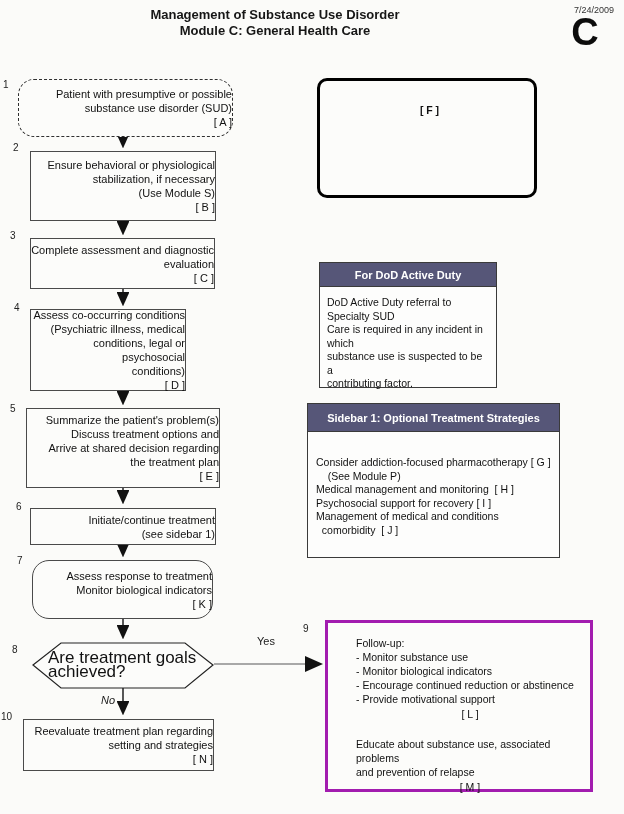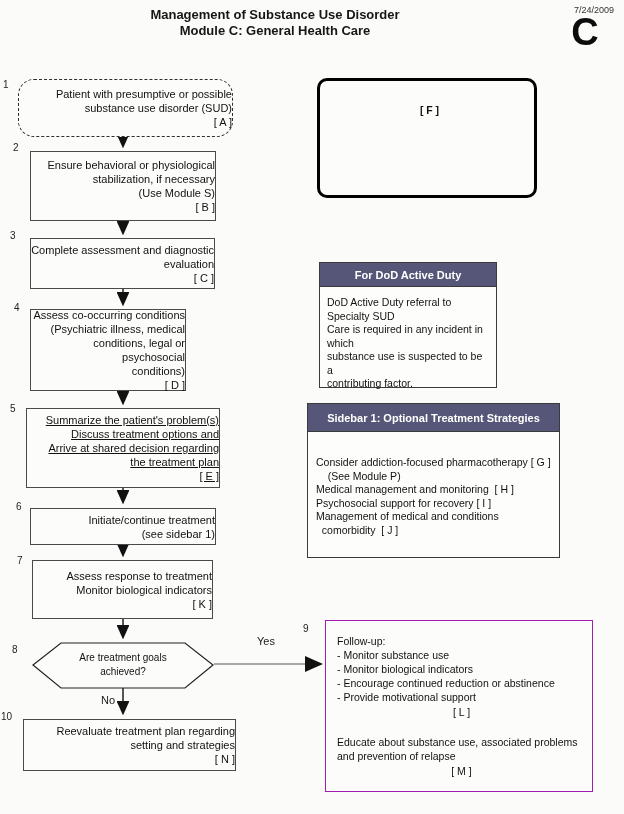--- a/index.html
+++ b/index.html
@@ -47,27 +47,27 @@
   .hdrbody{font-size:10.5px;line-height:13.5px;}
   .dodbox{left:319px;top:218px;width:178px;height:126px;margin-top:44px;}
   .dodbox .hdrbar{height:24px;}
   .dodbox .hdrbody{padding:9px 5px 6px 7px;}
   .sb1box{left:307px;top:403px;width:253px;height:155px;}
   .sb1box .hdrbar{height:28px;}
   .sb1box .hdrbody{padding:24px 6px 6px 8px;font-size:10.5px;line-height:13.5px;}
   
   .fubox{
     left:325px;top:620px;width:268px;height:172px;box-sizing:border-box;
-    border:1px solid #a21caf;background:#fcfcfa;z-index:2;
-    font-size:10.5px;line-height:14px;padding:13px 6px 6px 11px;
+    border:3px solid #a21caf;background:#fcfcfa;z-index:2;
+    font-size:10.5px;line-height:14px;padding:13px 6px 6px 28px;
   }
   .fubox .code{text-align:center;margin:1px 0 2px 0;}
   
-  .hextext{left:48px;top:651px;width:150px;text-align:center;
-    font-size:10px;line-height:14px;z-index:2;}
+  .hextext{left:48px;top:651px;width:150px;text-align:left;
+    font-size:17px;line-height:14px;z-index:2;}
   .edgelabel{font-size:11px;color:#1a1a1a;z-index:3;}
   svg.overlay{position:absolute;left:0;top:0;z-index:1;}
 </style>
 </head>
 <body>
 
 <svg class="overlay" width="624" height="814">
   <defs>
     <marker id="arw" markerWidth="9" markerHeight="8" refX="7.5" refY="4" orient="auto">
       <path d="M0,0 L9,4 L0,8 Z" fill="#111"></path>
@@ -111,38 +111,38 @@
 (Use Module S)
 [ B ]</div>
 <div class="abs fbox pre" style="left:30px;top:238px;width:185px;height:51px;">Complete assessment and diagnostic
 evaluation
 [ C ]</div>
 <div class="abs fbox pre" style="left:30px;top:309px;width:156px;height:82px;">Assess co-occurring conditions
 (Psychiatric illness, medical
 conditions, legal or psychosocial
 conditions)
 [ D ]</div>
-<div class="abs fbox pre" style="left:26px;top:408px;width:194px;height:80px;text-decoration:underline;">Summarize the patient's problem(s)
+<div class="abs fbox pre" style="left:26px;top:408px;width:194px;height:80px;">Summarize the patient's problem(s)
 Discuss treatment options and
 Arrive at shared decision regarding
 the treatment plan
 [ E ]</div>
 <div class="abs fbox pre" style="left:30px;top:508px;width:186px;height:37px;">Initiate/continue treatment
 (see sidebar 1)</div>
-<div class="abs fbox pre" style="left:32px;top:560px;width:181px;height:59px;">Assess response to treatment
+<div class="abs fbox pre" style="left:32px;top:560px;width:181px;height:59px;border-radius:17px;">Assess response to treatment
 Monitor biological indicators
 [ K ]</div>
 <div class="abs hextext pre">Are treatment goals
 achieved?</div>
-<div class="abs fbox pre" style="left:23px;top:719px;width:213px;height:52px;">Reevaluate treatment plan regarding
+<div class="abs fbox pre" style="left:23px;top:719px;width:191px;height:52px;">Reevaluate treatment plan regarding
 setting and strategies
 [ N ]</div>
 
 <div class="abs edgelabel" style="left:257px;top:635px;">Yes</div>
-<div class="abs edgelabel" style="left:101px;top:694px;">No</div>
+<div class="abs edgelabel" style="left:101px;top:694px;font-style:italic;">No</div>
 
 <div class="abs refbox">
   <div class="code">[ F ]</div>
 </div>
 
 <div class="abs hdrbox dodbox">
   <div class="hdrbar" style="background:#565678;">For DoD Active Duty</div>
   <div class="hdrbody pre">DoD Active Duty referral to Specialty SUD
 Care is required in any incident in which
 substance use is suspected to be a

